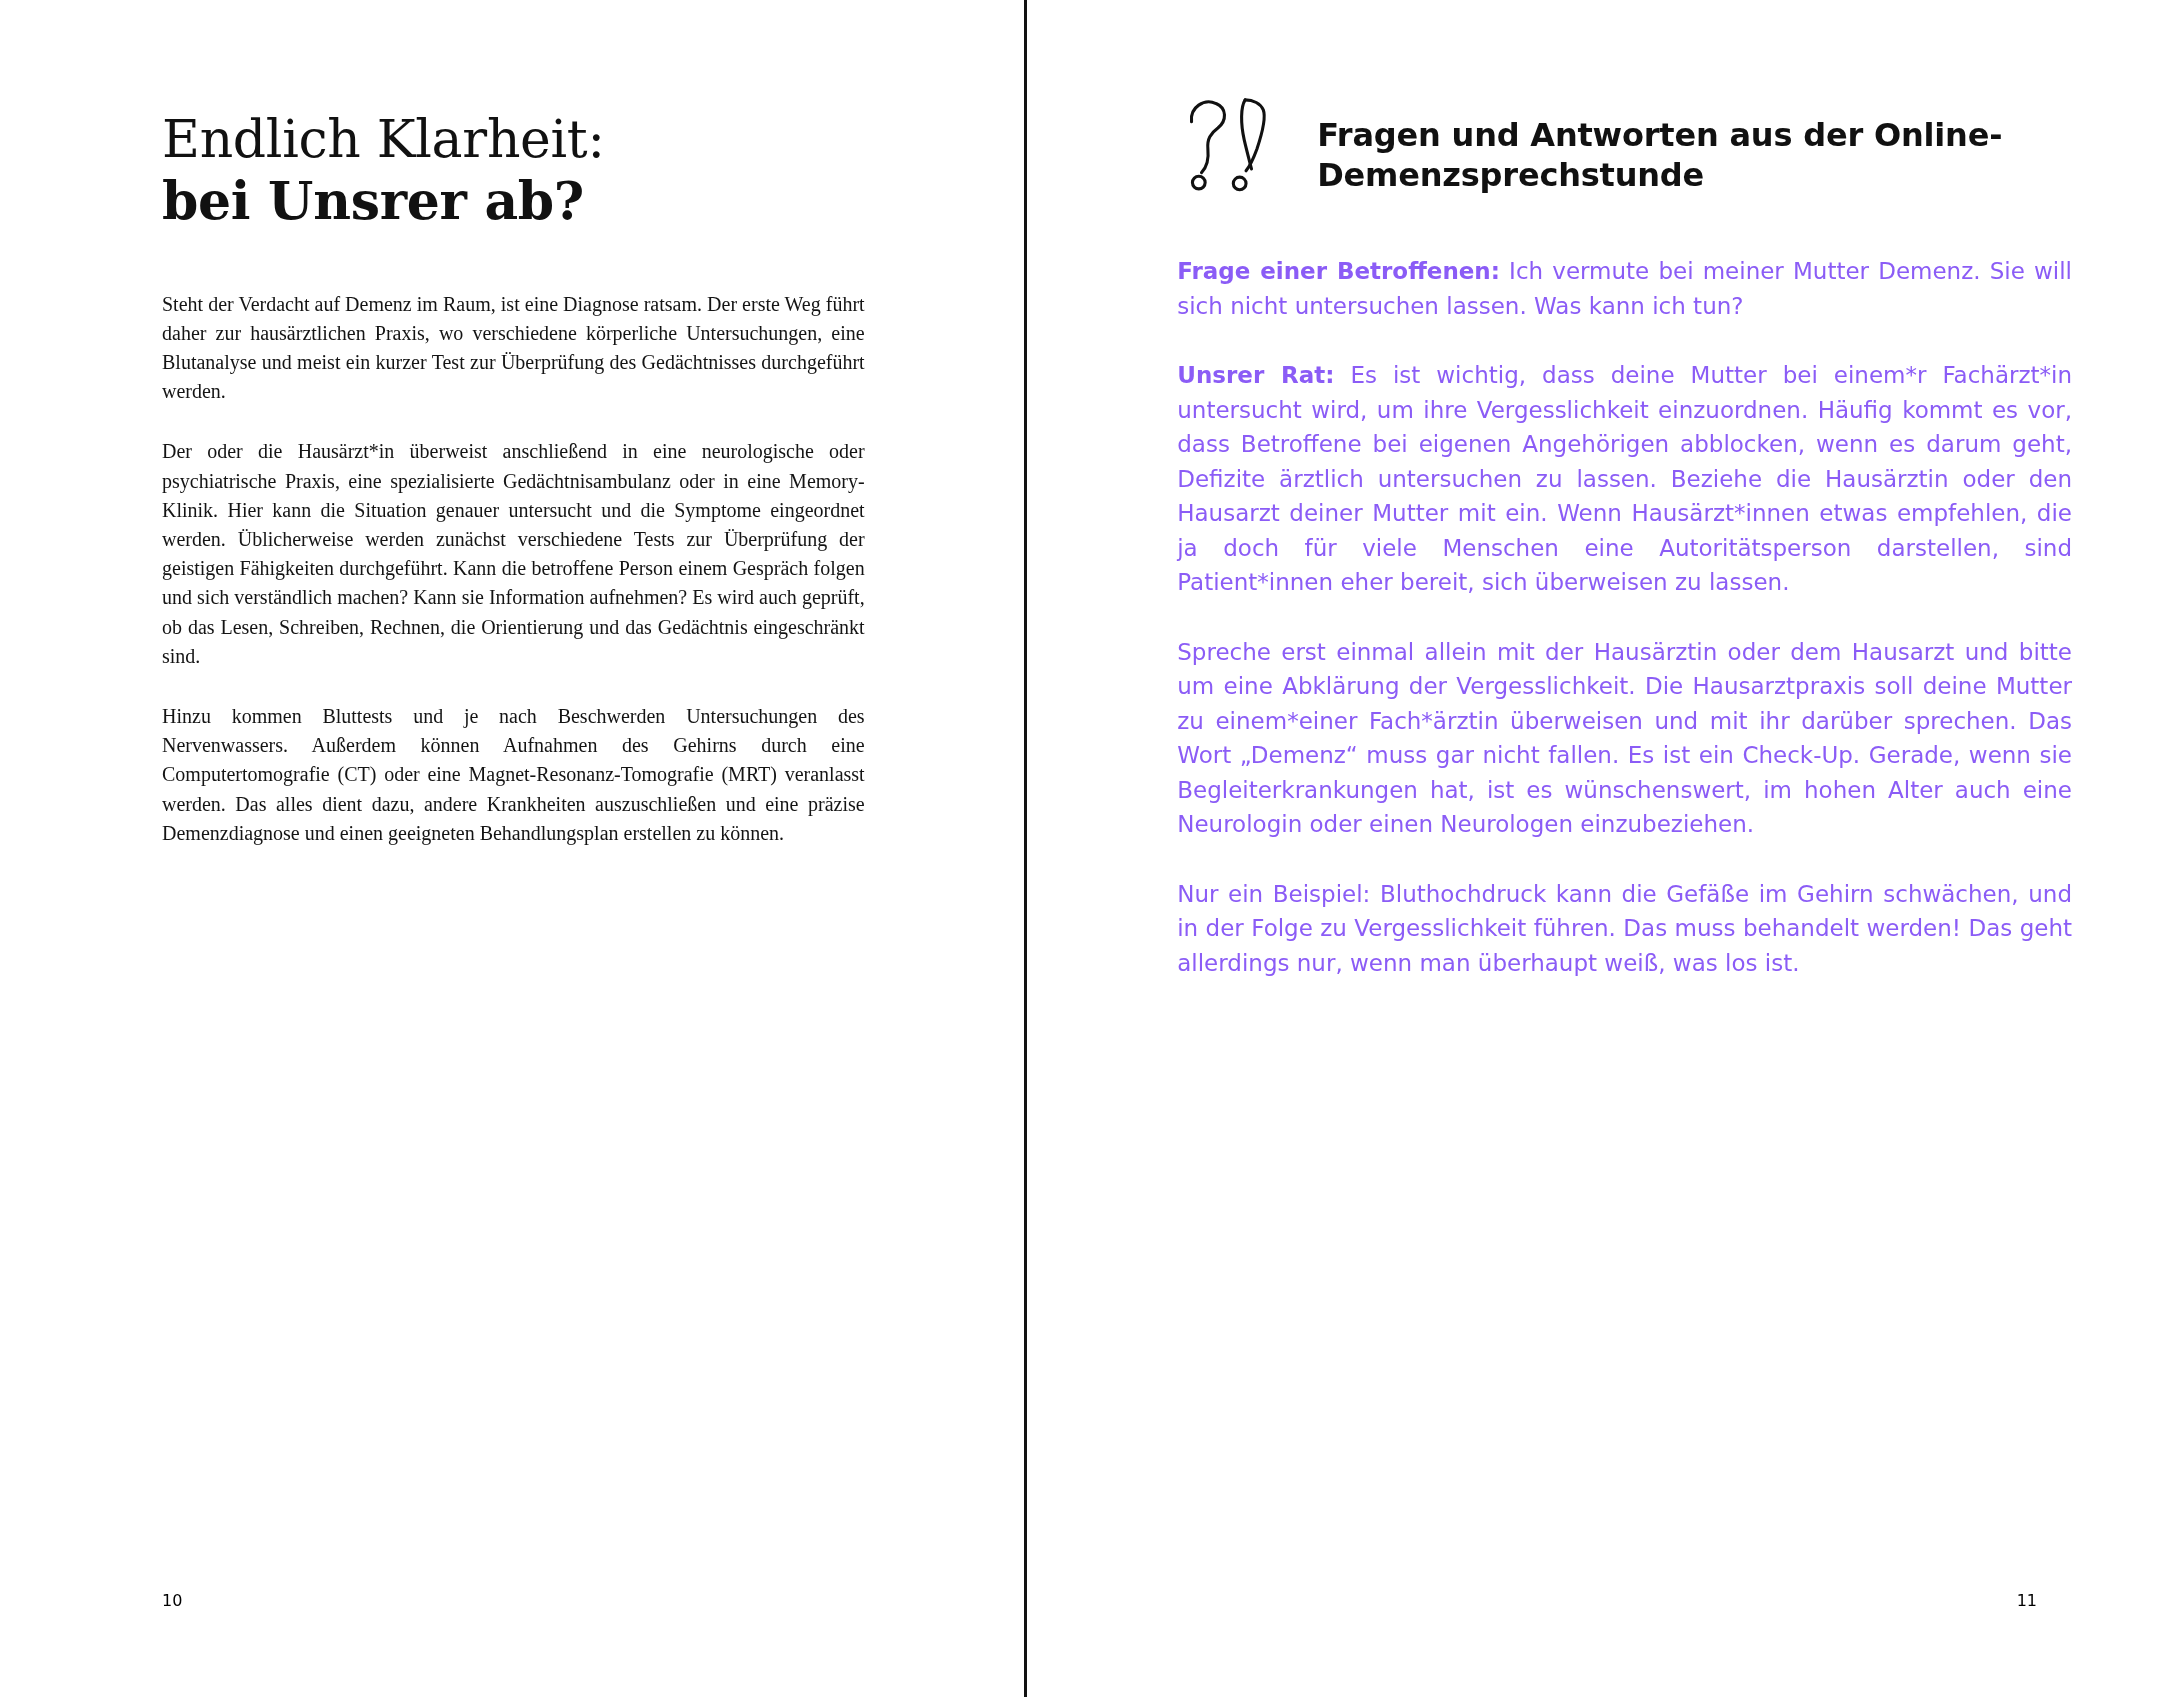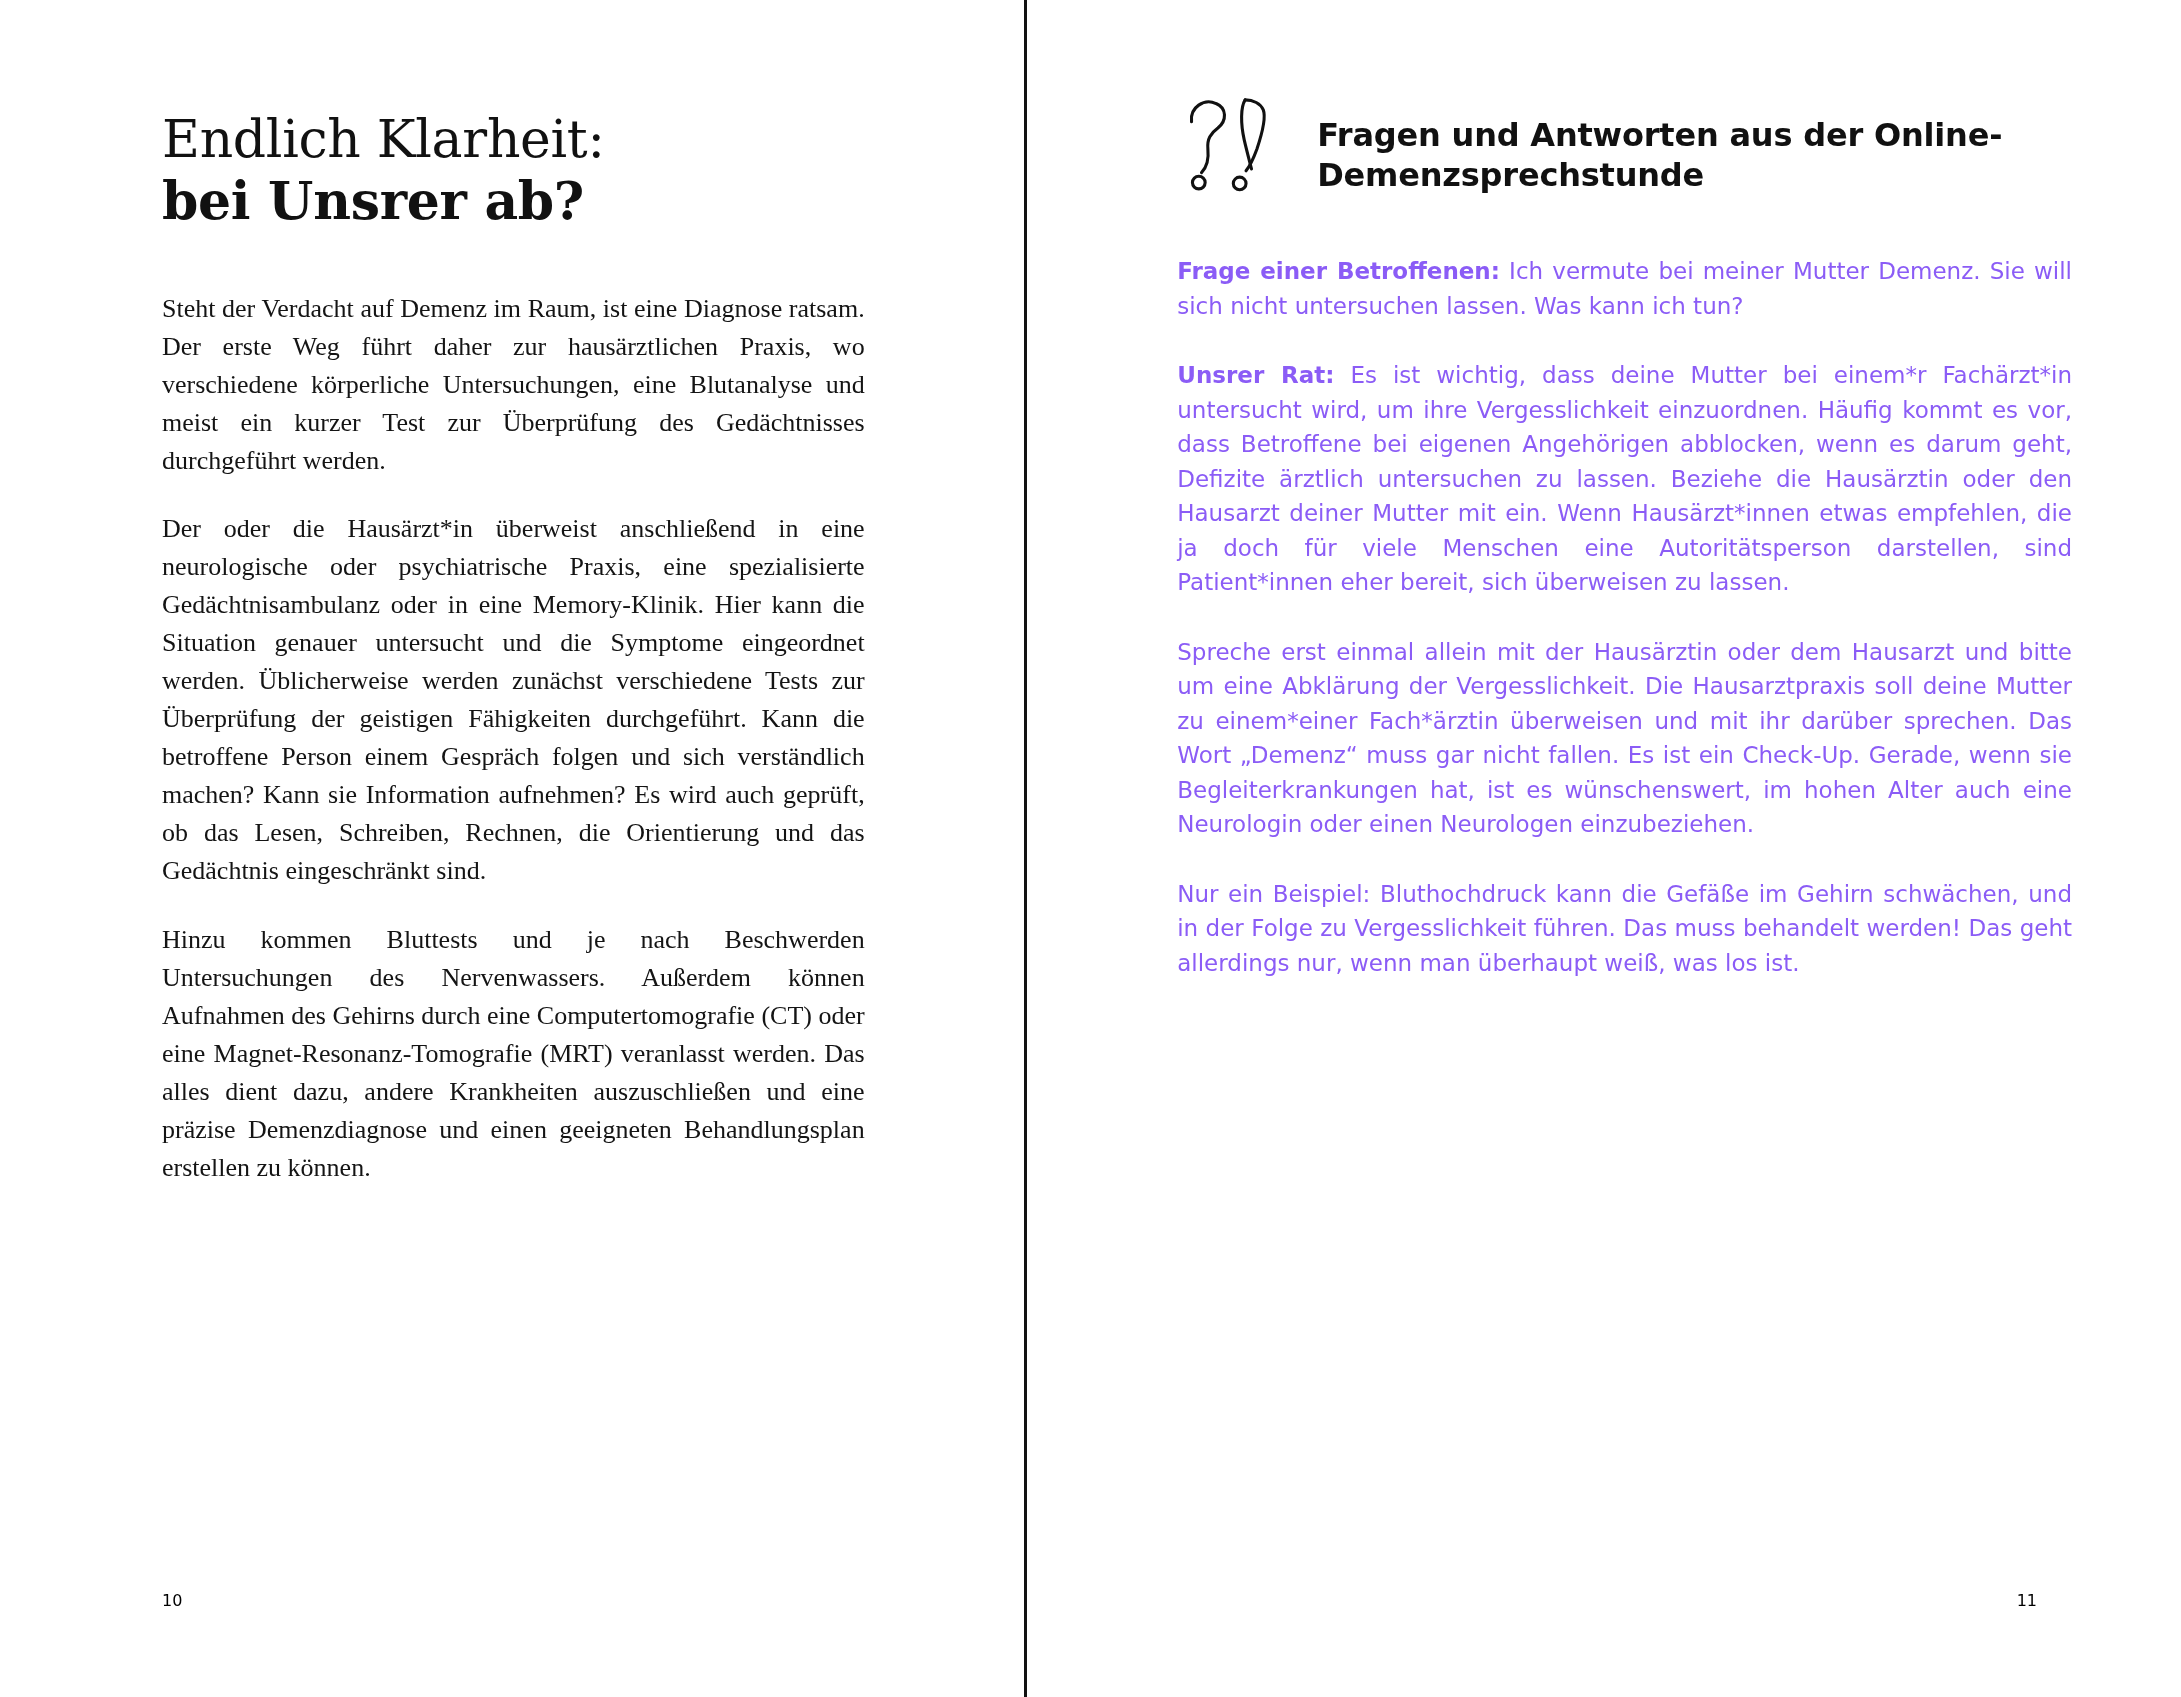--- a/index.html
+++ b/index.html
@@ -61,21 +61,21 @@
   .headline .line-3 {
     display: block;
     font-size: 52px;
     font-weight: 700;
     letter-spacing: -0.3px;
   }
 
   .body-serif p {
     margin: 0 0 31px 0;
     font-family: "Liberation Serif", serif;
-    font-size: 26px;
+    font-size: 20px;
     line-height: 1.46;
     text-align: justify;
     hyphens: manual;
     color: #141414;
   }
   .body-serif p:last-child { margin-bottom: 0; }
 
   
   .qa-header {
     display: flex;

